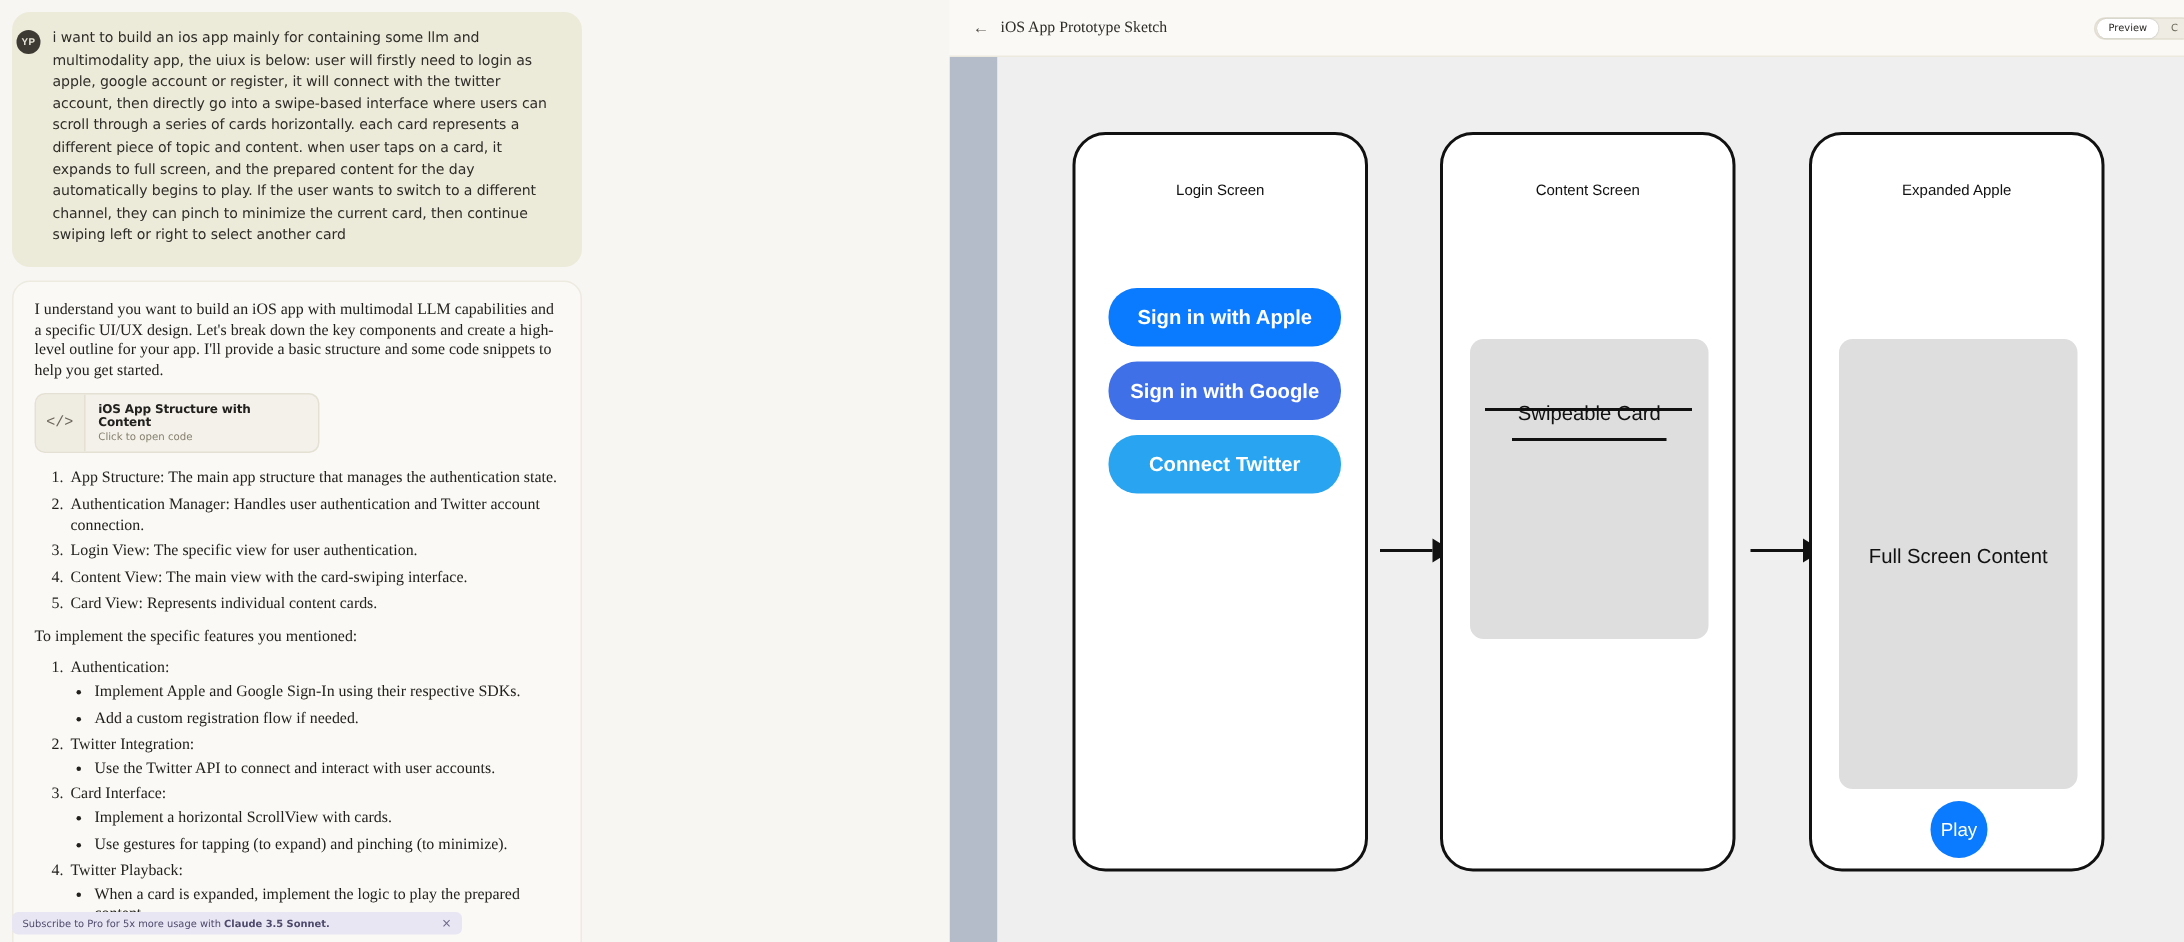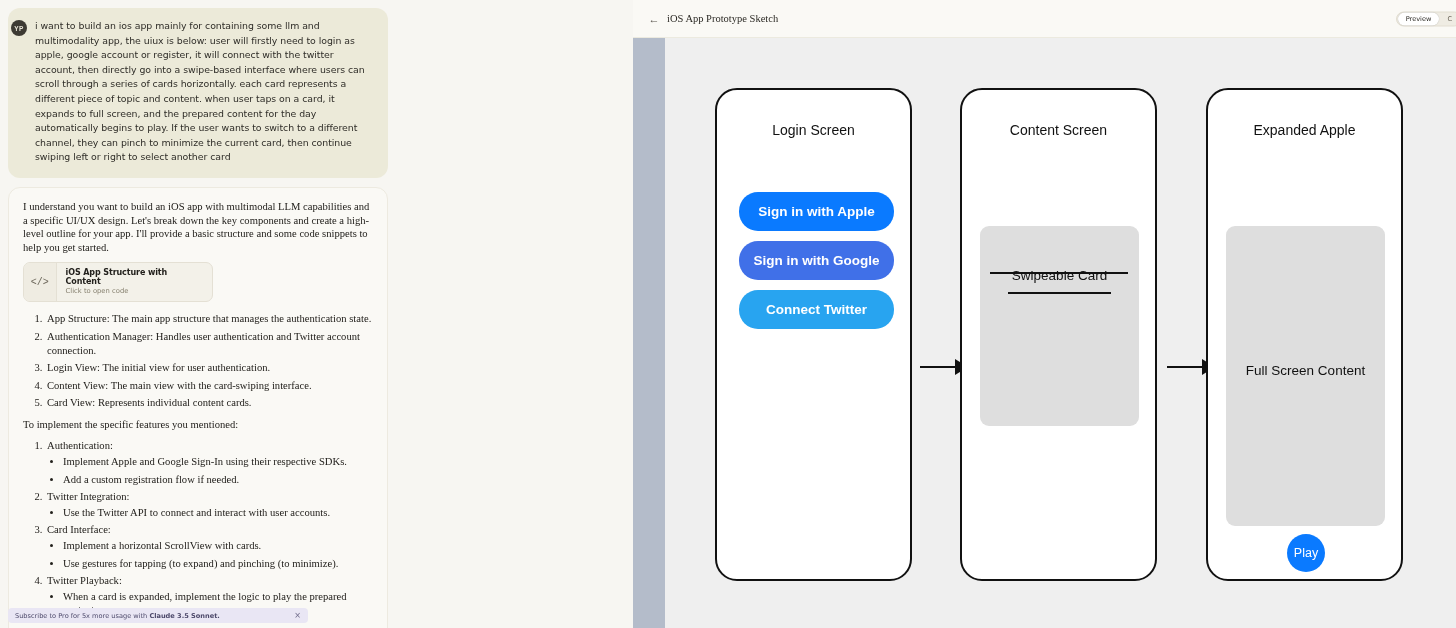--- a/index.html
+++ b/index.html
@@ -232,21 +232,21 @@
     position: absolute;
     background: #ffffff;
     border: 2px solid #111111;
     border-radius: 22px;
   }
   .phone-title {
     position: absolute;
     left: 0; right: 0;
     text-align: center;
     font-family: "Liberation Sans", sans-serif;
-    font-size: 14px;
+    font-size: 10px;
     color: #111111;
   }
   .pill-btn {
     position: absolute;
     border-radius: 19px;
     color: #ffffff;
     font-family: "Liberation Sans", sans-serif;
     font-size: 13.5px;
     font-weight: bold;
     display: flex; align-items: center; justify-content: center;
@@ -316,21 +316,21 @@
           <div class="artifact-body">
             <div class="artifact-title">iOS App Structure with Content</div>
             <div class="artifact-sub">Click to open code</div>
           </div>
         </div>
 
 
         <ol class="a-list">
           <li>App Structure: The main app structure that manages the authentication state.</li>
           <li>Authentication Manager: Handles user authentication and Twitter account connection.</li>
-          <li>Login View: The initial view for user authentication.</li>
+          <li>Login View: The specific view for user authentication.</li>
           <li>Content View: The main view with the card-swiping interface.</li>
           <li>Card View: Represents individual content cards.</li>
         </ol>
 
         <div class="a-para">To implement the specific features you mentioned:</div>
 
         <ol class="a-list tight">
           <li>
             <span>Authentication:</span>
             <ul class="a-sub">

